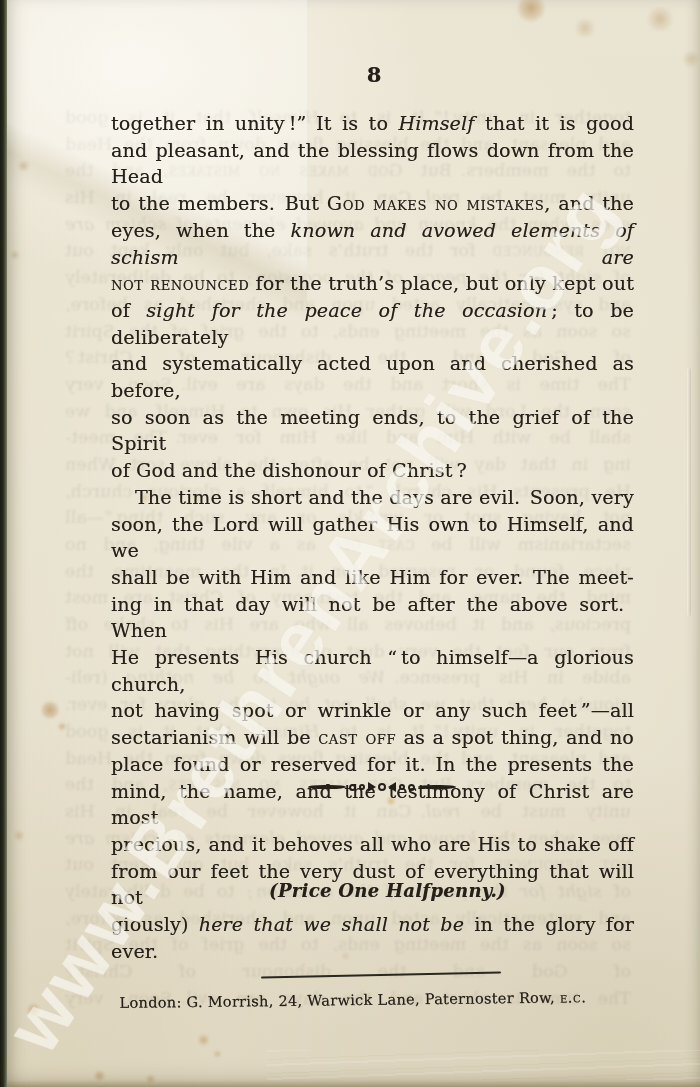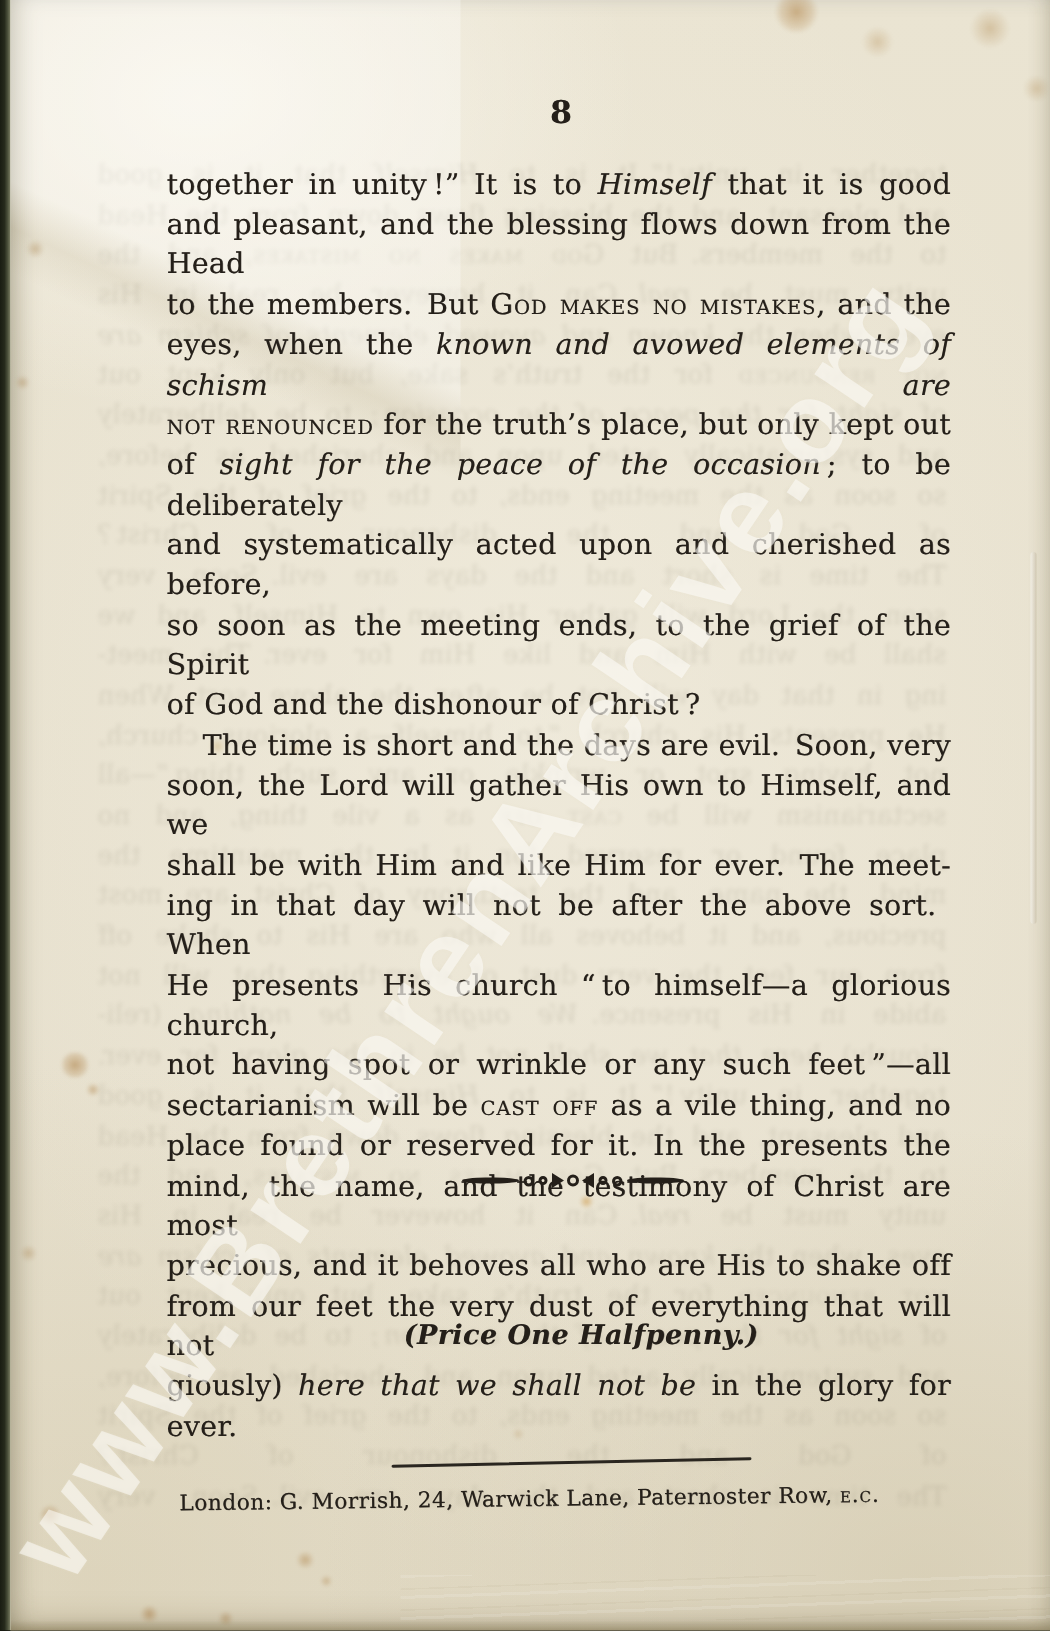--- a/index.html
+++ b/index.html
@@ -137,21 +137,21 @@
         <div class="line"><span>of </span><span class="it">sight for the peace of the occasion</span><span> ; to be deliberately</span></div>
         <div class="line"><span>and systematically acted upon and cherished as before,</span></div>
         <div class="line"><span>so soon as the meeting ends, to the grief of the Spirit</span></div>
         <div class="line end"><span>of God and the dishonour of Christ ?</span></div>
         <div class="line indent"><span>The time is short and the days are evil. Soon, very</span></div>
         <div class="line"><span>soon, the Lord will gather His own to Himself, and we</span></div>
         <div class="line"><span>shall be with Him and like Him for ever. The meet-</span></div>
         <div class="line"><span>ing in that day will not be after the above sort. When</span></div>
         <div class="line"><span>He presents His church “ to himself—a glorious church,</span></div>
         <div class="line"><span>not having spot or wrinkle or any such feet ”—all</span></div>
-        <div class="line"><span>sectarianism will be </span><span class="sc">cast off</span><span> as a vile thing, and no</span></div>
+        <div class="line"><span>sectarianism will be </span><span class="sc">cast off</span><span> as a spot thing, and no</span></div>
         <div class="line"><span>place found or reserved for it. In the presents the</span></div>
         <div class="line"><span>mind, the name, and the testimony of Christ are most</span></div>
         <div class="line"><span>precious, and it behoves all who are His to shake off</span></div>
         <div class="line"><span>from our feet the very dust of everything that will not</span></div>
         <div class="line end"><span>giously) </span><span class="it">here that we shall not be</span><span> in the glory for ever.</span></div>
       </div>
 
     <div class="divider">
       <span class="d-bar"></span>
       <span class="d-dot"></span>

